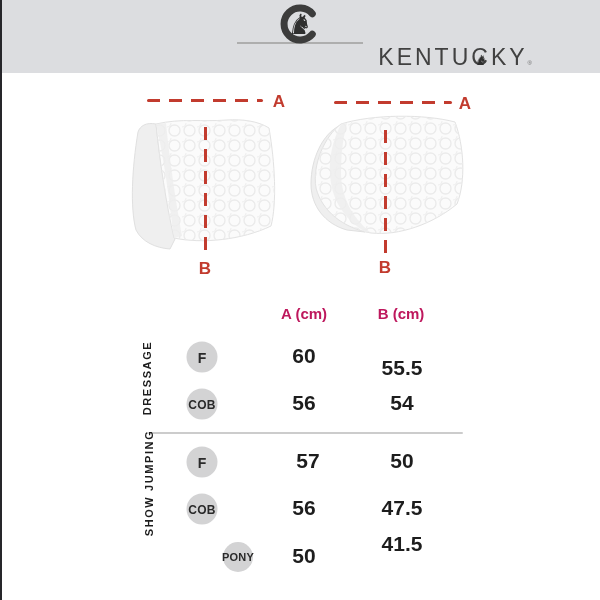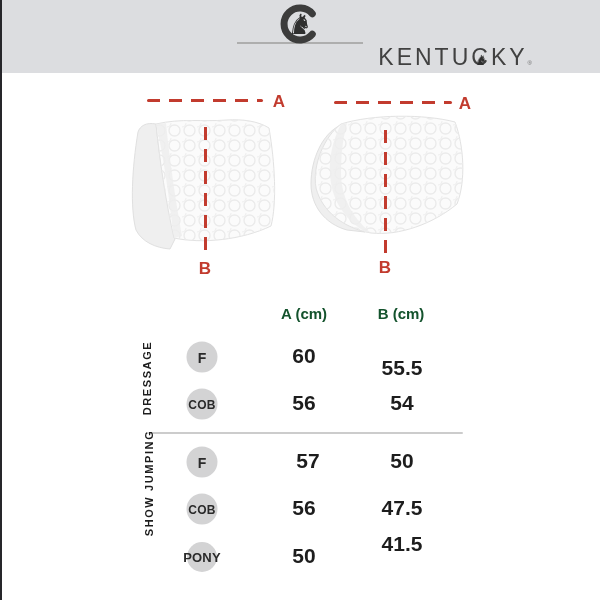--- a/index.html
+++ b/index.html
@@ -38,31 +38,31 @@
     position:absolute;width:3px;
     background:repeating-linear-gradient(to bottom, var(--accent) 0 13px, transparent 13px 22px);
   }
   .dim-letter{
     position:absolute;transform:translate(-50%,-50%);
     color:var(--accent);font-weight:700;font-size:17px;
   }
 
   
   .cell{position:absolute;transform:translate(-50%,-50%);white-space:nowrap;}
-  .col-head{font-size:15px;font-weight:700;color:#14532d;}
+  .col-head{font-size:15px;font-weight:700;color:#be185d;}
   .value{font-size:21px;font-weight:700;color:#1d1d1d;}
   .badge{
     position:absolute;transform:translate(-50%,-50%);
     background:#d3d3d4;border-radius:50%;
     display:flex;align-items:center;justify-content:center;
     color:#2a2a2a;font-weight:700;
   }
   .badge.b-f{width:31px;height:31px;font-size:14px;}
   .badge.b-cob{width:31px;height:31px;font-size:12px;letter-spacing:.3px;}
-  .badge.b-pony{width:30px;height:30px;font-size:13px;letter-spacing:.2px;}
+  .badge.b-pony{width:30px;height:30px;font-size:11px;letter-spacing:.2px;margin-left:36px;}
   .section-label{
     position:absolute;transform:translate(-50%,-50%) rotate(180deg);
     writing-mode:vertical-rl;
     font-size:11px;font-weight:700;letter-spacing:1.6px;color:#1d1d1d;white-space:nowrap;
   }
   .divider{position:absolute;background:#cccccc;height:2px;border-radius:1px;}
 </style>
 </head>
 <body style="--accent:#c23b2e;">
 

